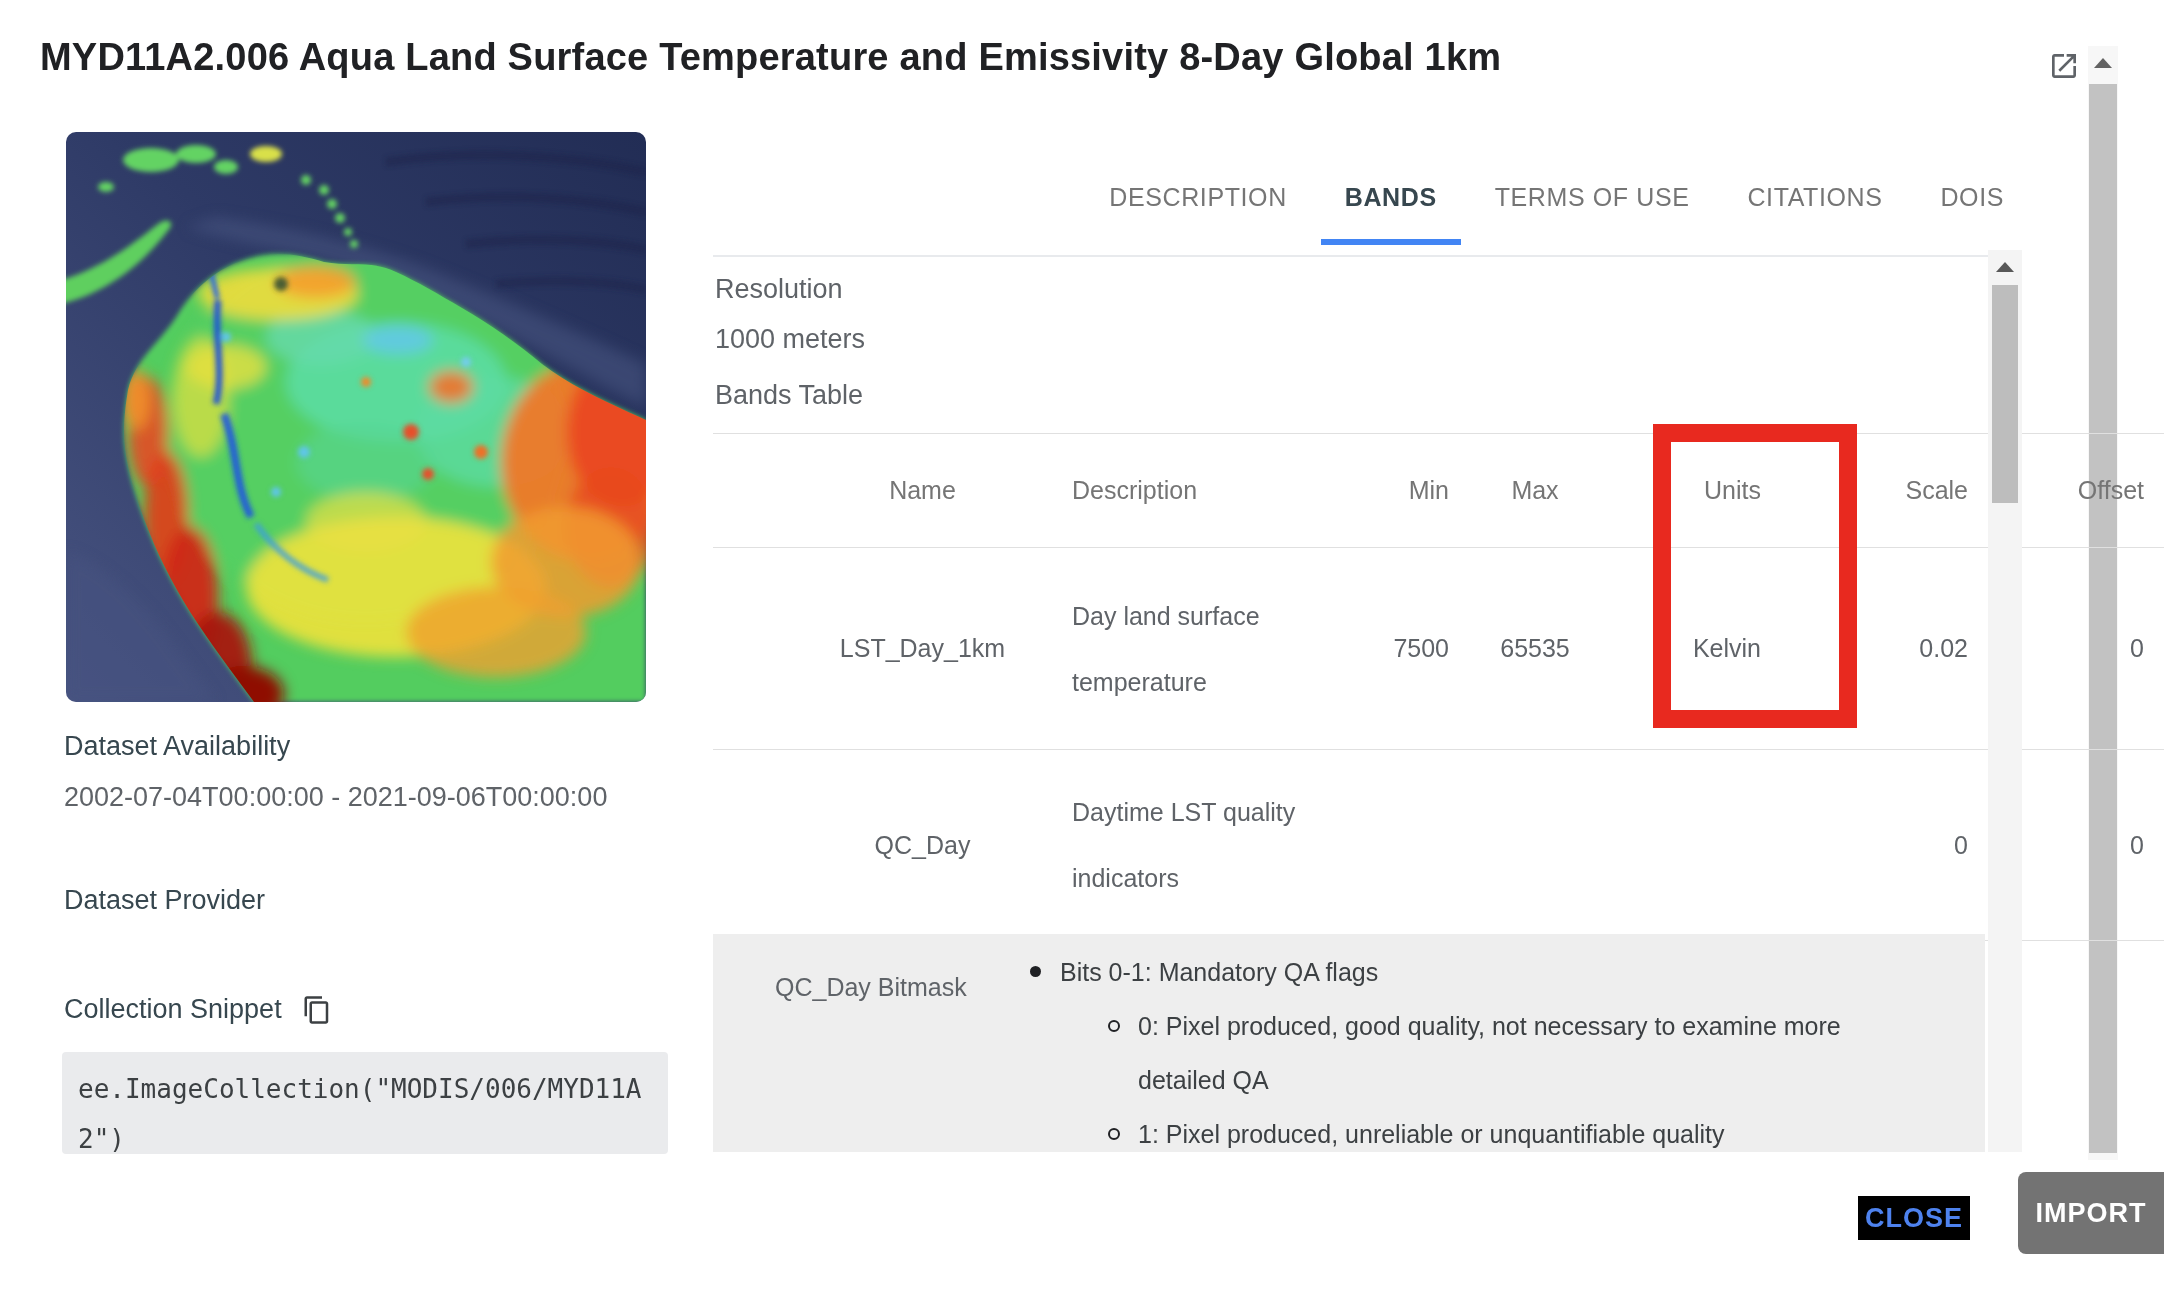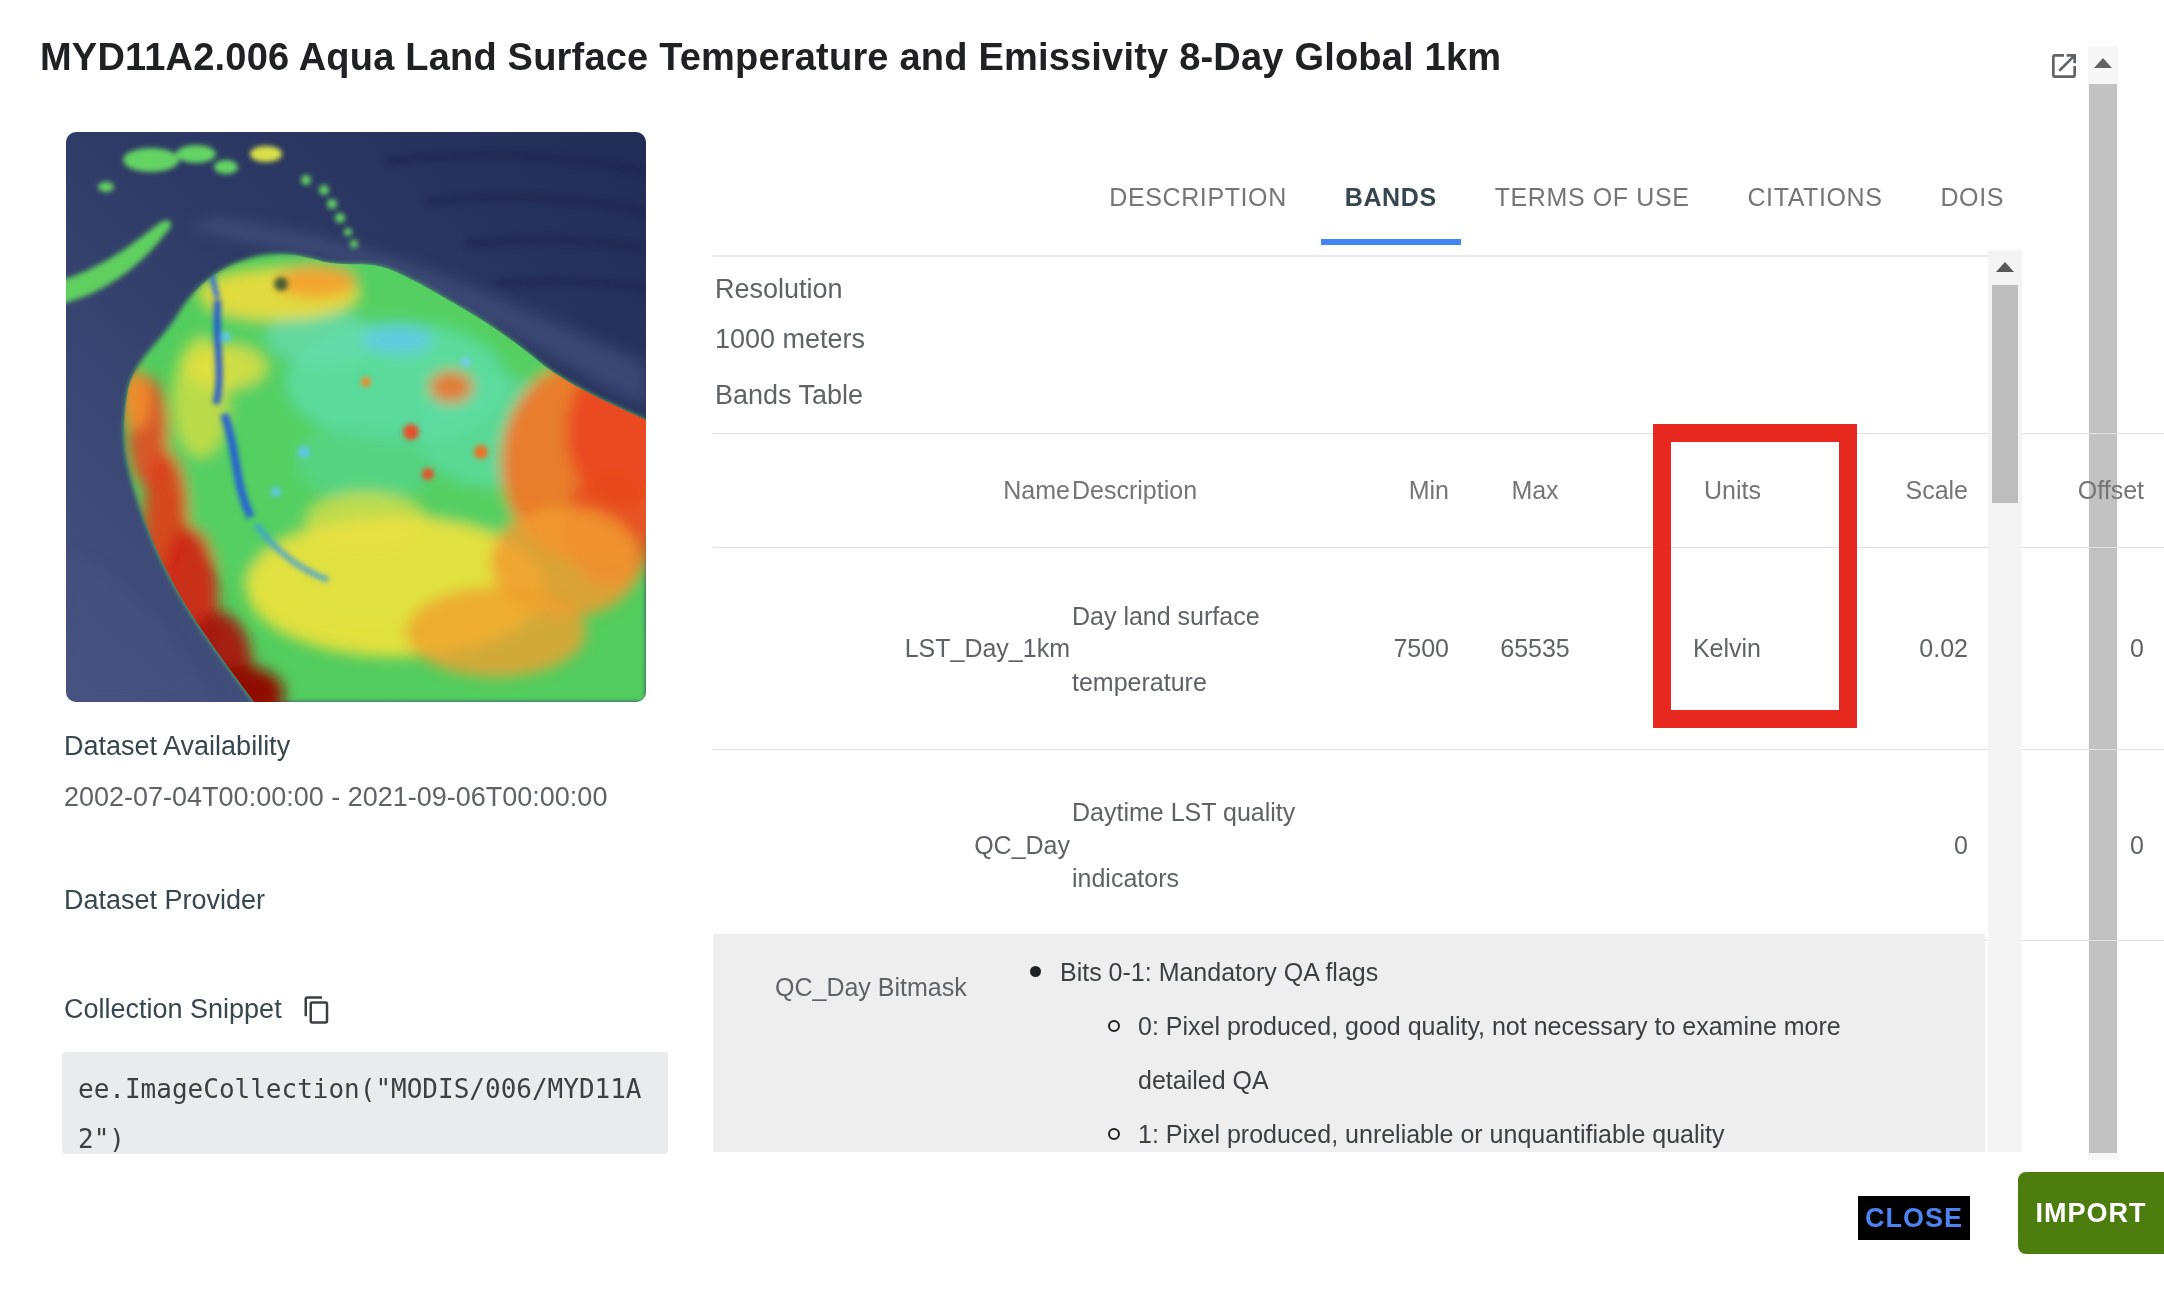--- a/index.html
+++ b/index.html
@@ -41,21 +41,21 @@
 
   
   .info{position:absolute;left:715px;font-size:27px;color:#5f6368;line-height:34px;}
 
   
   table.bands{position:absolute;left:713px;top:433px;width:1272px;border-collapse:collapse;table-layout:fixed;
      border-top:1px solid #e0e0e0;font-size:25px;color:#5f6368;}
   table.bands tr{border-bottom:1px solid #e0e0e0;}
   table.bands th{font-weight:normal;color:#757575;height:111px;}
   table.bands td{vertical-align:middle;}
-  .c-name{width:295px;text-align:right;padding-left:62px;}
+  .c-name{width:295px;text-align:center;padding-left:62px;}
   .c-desc{width:240px;text-align:left;}
   .c-min{width:135px;text-align:right;padding-right:15px;}
   .c-max{width:140px;text-align:center;padding-right:20px;}
   .c-units{width:135px;text-align:right;padding-right:6px;}
   .c-scale{width:200px;text-align:right;padding-right:48px;}
   .c-offset{width:127px;text-align:right;padding-right:40px;}
   tr.r1 td{height:199px;}
   tr.r2 td{height:188px;}
   .desc-lines{line-height:66px;}
 
@@ -76,21 +76,21 @@
      border-left:9px solid transparent;border-right:9px solid transparent;border-bottom:10px solid #585858;}
   .scroll-inner .thumb{position:absolute;left:4px;top:35px;width:26px;height:218px;background:#bdbdbd;}
 
   
   .highlight-rect{position:absolute;left:1653px;top:424px;width:204px;height:304px;box-sizing:border-box;
      border:18px solid #e8291f;pointer-events:none;}
 
   
   .close-btn{position:absolute;left:1858px;top:1196px;width:112px;height:44px;display:flex;align-items:center;
      justify-content:center;font-size:27px;font-weight:bold;letter-spacing:1px;color:#4e82ee;cursor:pointer;background:#000000;border:none;}
-  .import-btn{position:absolute;left:2018px;top:1172px;width:146px;height:82px;background:#4d7c0f;color:#fff;
+  .import-btn{position:absolute;left:2018px;top:1172px;width:146px;height:82px;background:#737373;color:#fff;
      display:flex;align-items:center;justify-content:center;font-size:27px;font-weight:bold;letter-spacing:1px;
      border-radius:8px 0 0 8px;cursor:pointer;border:none;}
 </style>
 </head>
 <body>
 
 <div class="stage">
 
   <div class="title">MYD11A2.006 Aqua Land Surface Temperature and Emissivity 8-Day Global 1km</div>
 

